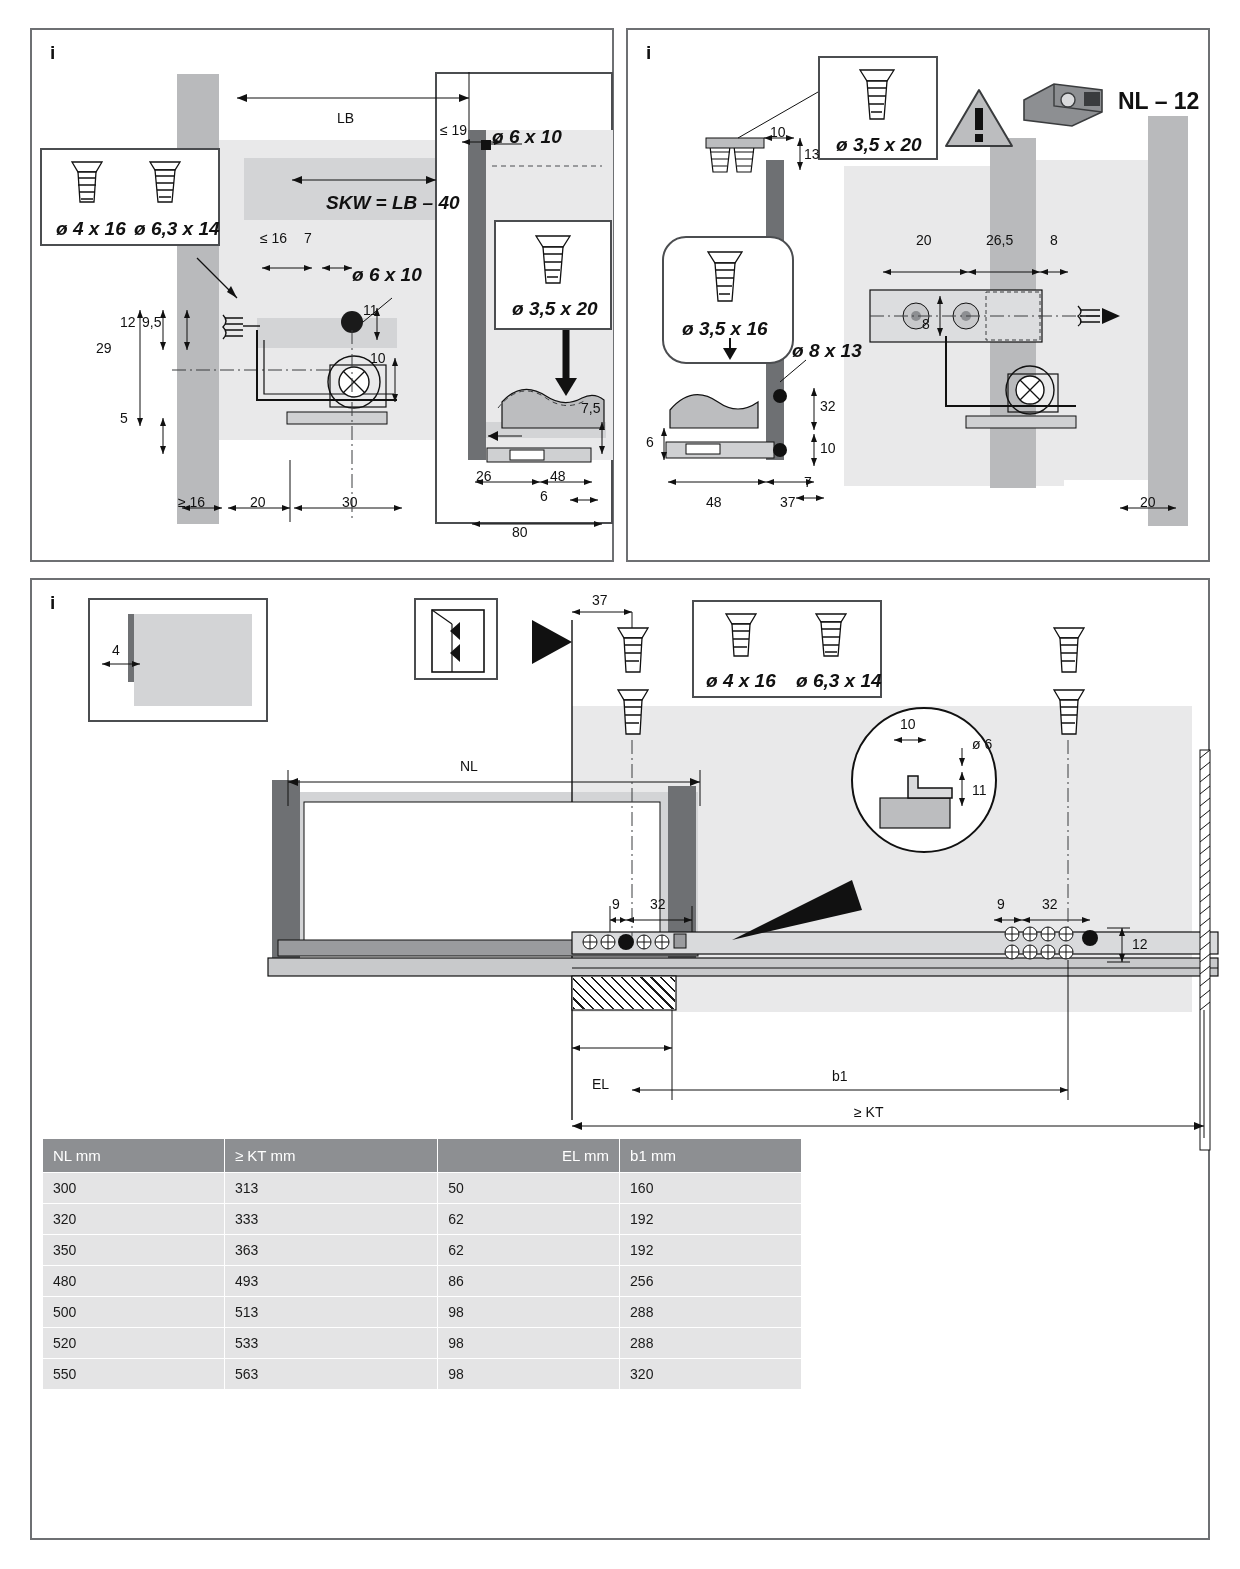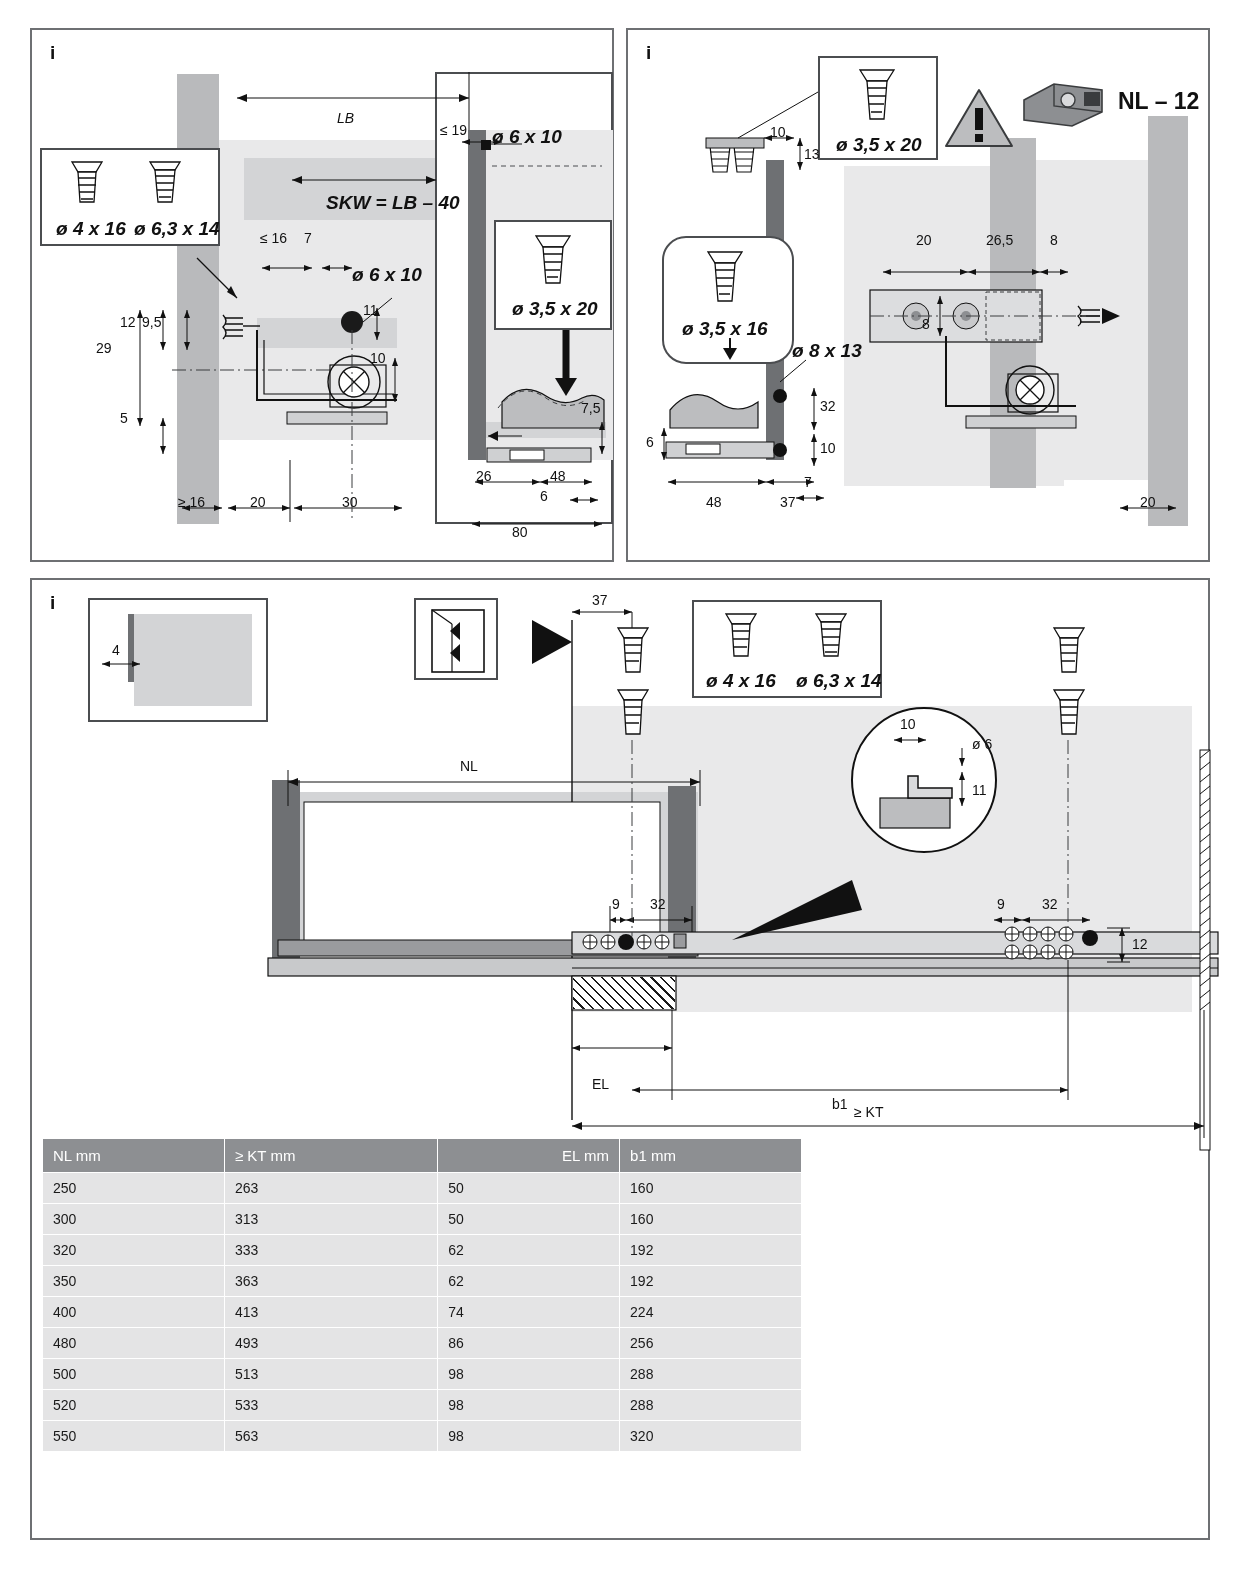--- a/index.html
+++ b/index.html
@@ -169,21 +169,21 @@
       <svg style="position:absolute;left:34px;top:10px;width:60px;height:60px;">
         <g stroke="#111" stroke-width="1.3" fill="#fff">
           <path d="M6 4 l34 0 l-7 11 l-20 0 z"></path>
           <path d="M13 15 l20 0 l-3 36 l-14 0 z"></path>
           <path d="M13 22 l20 0 M14 30 l18 0 M15 38 l15 0 M17 45 l11 0"></path>
         </g>
       </svg>
       <span class="lbl b" style="left:16px;top:76px;">ø 3,5 x 20</span>
     </div>
 
-    <span class="lbl" style="left:305px;top:80px;font-style:italic;">LB</span>
+    <span class="lbl" style="left:305px;top:80px;">LB</span>
     <span class="lbl b" style="left:294px;top:162px;">SKW = LB – 40</span>
     <span class="lbl" style="left:408px;top:92px;">≤ 19</span>
     <span class="lbl b" style="left:460px;top:96px;">ø 6 x 10</span>
     <span class="lbl b" style="left:320px;top:234px;">ø 6 x 10</span>
     <span class="lbl" style="left:228px;top:200px;">≤ 16</span>
     <span class="lbl" style="left:272px;top:200px;">7</span>
     <span class="lbl" style="left:331px;top:272px;">11</span>
     <span class="lbl" style="left:338px;top:320px;">10</span>
     <span class="lbl" style="left:88px;top:284px;">12</span>
     <span class="lbl" style="left:110px;top:284px;">9,5</span>
@@ -539,62 +539,50 @@
     <span class="lbl" style="left:428px;top:178px;">NL</span>
     <span class="lbl" style="left:580px;top:316px;">9</span>
     <span class="lbl" style="left:618px;top:316px;">32</span>
     <span class="lbl" style="left:965px;top:316px;">9</span>
     <span class="lbl" style="left:1010px;top:316px;">32</span>
     <span class="lbl" style="left:1100px;top:356px;">12</span>
     <span class="lbl" style="left:868px;top:136px;">10</span>
     <span class="lbl" style="left:940px;top:156px;">ø 6</span>
     <span class="lbl" style="left:940px;top:202px;">11</span>
     <span class="lbl" style="left:560px;top:496px;">EL</span>
-    <span class="lbl" style="left:800px;top:488px;margin-top:28px;">b1</span>
+    <span class="lbl" style="left:800px;top:488px;">b1</span>
     <span class="lbl" style="left:822px;top:524px;">≥ KT</span>
 
     <table class="dim" style="left:10px;top:558px;width:760px;">
       <thead>
         <tr>
           <th style="width:190px;">NL mm</th>
           <th style="width:228px;">≥ KT mm</th>
           <th style="width:190px;text-align:right;">EL mm</th>
           <th style="width:190px;">b1 mm</th>
         </tr>
       </thead>
       <tbody>
         <tr>
-            <td>250</td>
-            <td>263</td>
-            <td>50</td>
-            <td>160</td>
-          </tr>
-        <tr>
             <td>300</td>
             <td>313</td>
             <td>50</td>
             <td>160</td>
           </tr>
         <tr>
             <td>320</td>
             <td>333</td>
             <td>62</td>
             <td>192</td>
           </tr>
         <tr>
             <td>350</td>
             <td>363</td>
             <td>62</td>
             <td>192</td>
-          </tr>
-        <tr>
-            <td>400</td>
-            <td>413</td>
-            <td>74</td>
-            <td>224</td>
           </tr>
         <tr>
             <td>480</td>
             <td>493</td>
             <td>86</td>
             <td>256</td>
           </tr>
         <tr>
             <td>500</td>
             <td>513</td>

